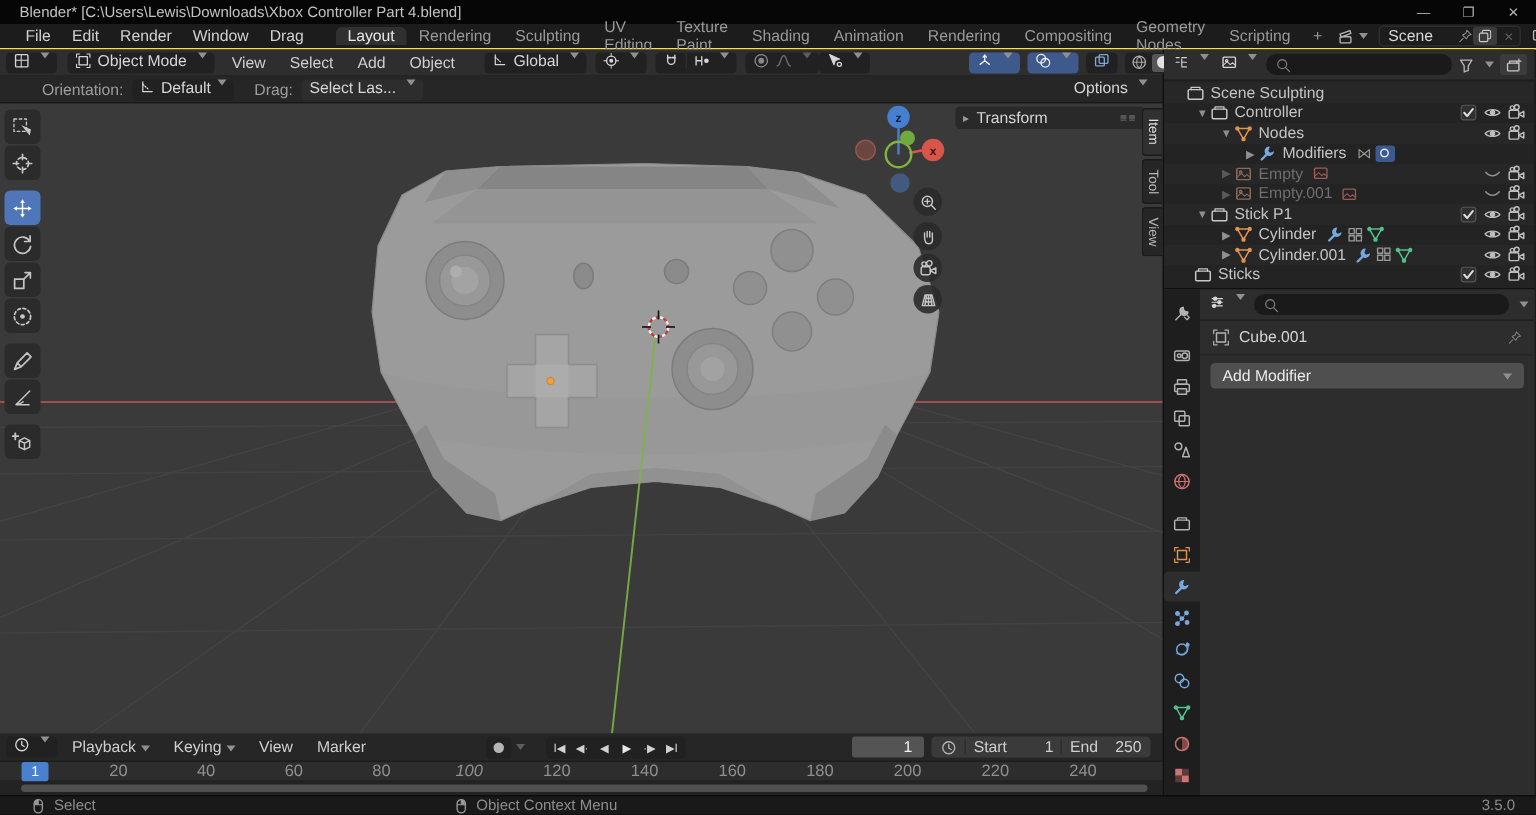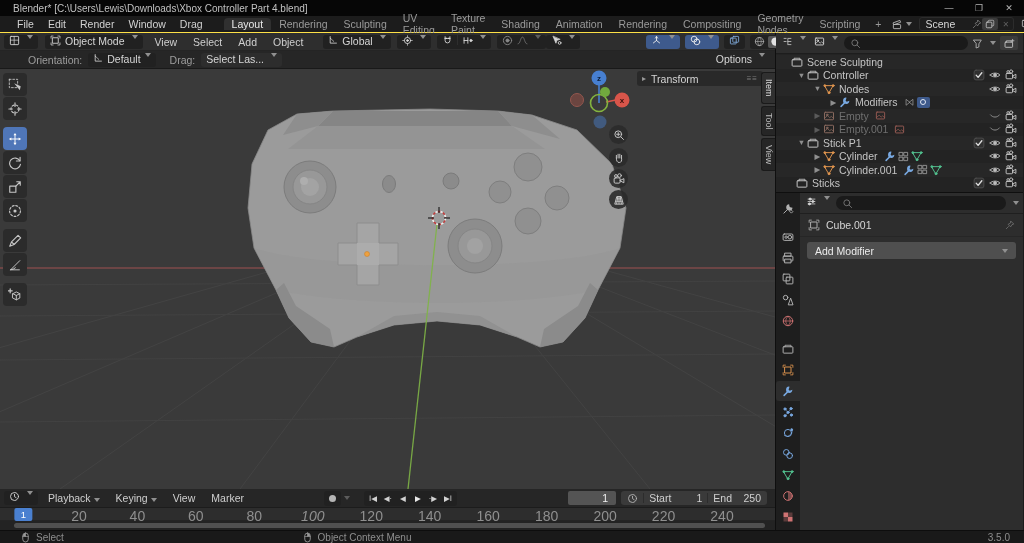--- a/index.html
+++ b/index.html
@@ -68,21 +68,21 @@
   .timeline{height:41px;display:flex;flex-direction:column;background:#262626}
   .tl-header{height:19px;display:flex;align-items:center;border-bottom:1px solid #1c1c1c;white-space:nowrap}
   .tl-transport{display:flex;align-items:center;gap:1px;background:#212121;border-radius:3px;height:15px;padding:0 2px;margin-left:14px}
   .tp-btn{min-width:14px;padding:0 2px;height:13px;display:flex;align-items:center;justify-content:center;color:#d2d2d2;font-size:7.5px;border-radius:2px}
   .tp-btn.play{color:#e8e8e8}
   .rec-chip{display:flex;align-items:center;background:#212121;border-radius:3px;height:15px;padding:0 5px;margin-left:72px}
   .frame-field{background:#545454;border-radius:2px;width:48px;height:14px;display:flex;align-items:center;justify-content:flex-end;padding:0 8px;color:#f2f2f2;margin-left:auto}
   .se-group{display:flex;align-items:center;background:#3a3a3a;border-radius:3px;height:14px;margin:0 8px 0 5px;padding:0 6px;gap:5px;color:#d0d0d0}
   .se-group .sep{width:1px;height:10px;background:#2c2c2c}
   .tl-ruler{height:13px;background:#2d2d2d;position:relative;border-bottom:1px solid #242424}
-  .tick{position:absolute;top:0;transform:translateX(-50%);color:#8f8f8f;font-size:14px}
+  .tick{position:absolute;top:0;transform:translateX(-50%);color:#8f8f8f;font-size:11px}
   .cur-frame{position:absolute;top:0;transform:translateX(-50%);background:#4a80d0;color:#fff;font-size:9.5px;border-radius:2px;padding:0 6px;height:13px;display:flex;align-items:center}
   .tl-scroll{height:9px;background:#232323;position:relative}
   .tl-thumb{position:absolute;left:14px;right:10px;top:2px;height:5px;background:#505050;border-radius:3px}
 
   
   .outliner{height:160px;display:flex;flex-direction:column;border-bottom:1px solid #0f0f0f;overflow:hidden}
   .ol-header{height:21px;background:#2d2d2d;display:flex;align-items:center;border-bottom:1px solid #1d1d1d;padding:0 4px;gap:4px}
   .search{flex:1;display:flex;align-items:center;gap:4px;background:#1a1a1a;border-radius:8px;height:14px;padding:0 6px;color:#777}
   .ol-tree{flex:1;position:relative;overflow:hidden;padding-top:1px}
   .ol-row{height:13.5px;display:flex;align-items:center;white-space:nowrap}

